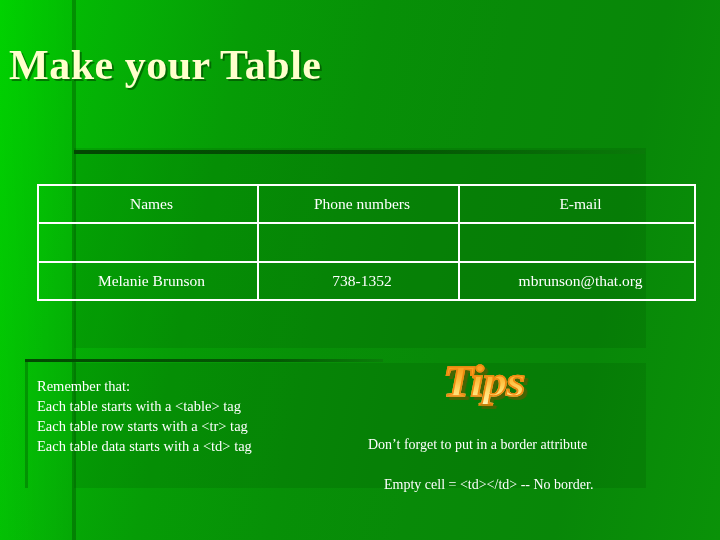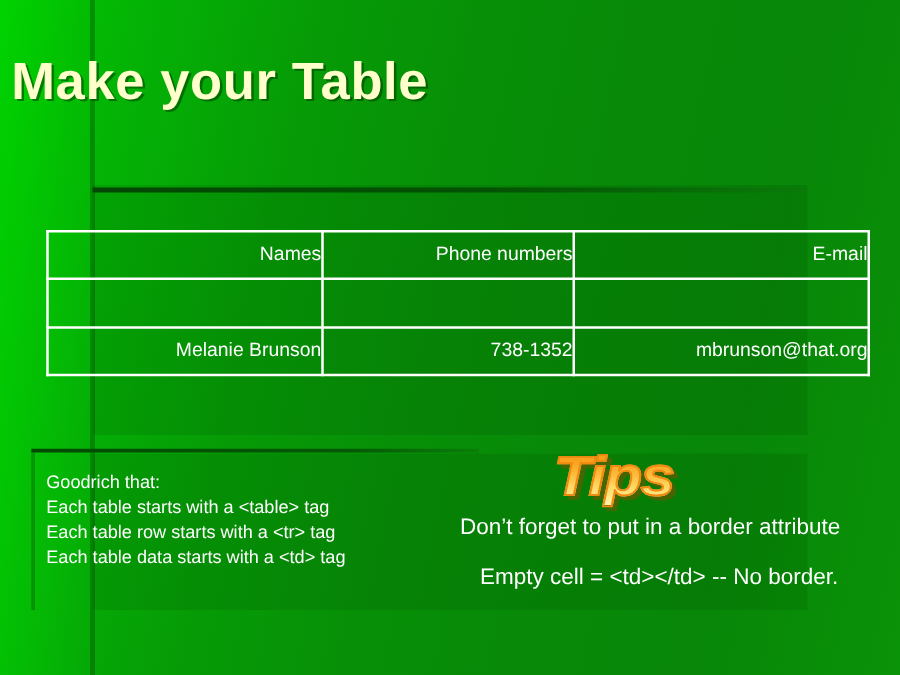--- a/index.html
+++ b/index.html
@@ -24,20 +24,21 @@
     
     background:
       linear-gradient(102deg,
         #00c800 0%,
         #04b205 14%,
         #069c06 30%,
         #079007 46%,
         #088a08 62%,
         #088708 80%,
         #0a9208 100%);
+    font-family: Liberation Serif, serif;
   }
 
   
   .band {
     position: absolute;
     top: 0;
     bottom: 0;
     pointer-events: none;
   }
   .band-a {
@@ -120,21 +121,21 @@
     width: 657px;
     border-collapse: collapse;
     table-layout: fixed;
   }
   #contacts-table td,
   #contacts-table th {
     border: 2px solid #ffffff;
     color: #ffffff;
     font-size: 15.5px;
     font-weight: normal;
-    text-align: right;
+    text-align: center;
     padding: 0 0 0 7px;
     height: 36px;
     vertical-align: middle;
     background: transparent;
     overflow: hidden;
     white-space: nowrap;
   }
   #contacts-table col.c1 { width: 220px; }
   #contacts-table col.c2 { width: 201px; }
   #contacts-table col.c3 { width: 236px; }
@@ -175,24 +176,24 @@
     -webkit-text-stroke: 1.5px #f08a10;
     filter: drop-shadow(3px 3px 0 rgba(150,70,0,0.45));
     transform: scaleX(1.12);
     transform-origin: left top;
     user-select: none;
   }
 
   #notes-right {
     position: absolute;
     left: 368px;
-    top: 412px;
+    top: 436px;
     width: 330px;
     color: #ffffff;
-    font-size: 18px;
+    font-size: 14px;
     line-height: 18px;
   }
   #notes-right .note-line { margin-bottom: 22px; white-space: nowrap; }
   #notes-right .note-line:last-child { margin-bottom: 0; margin-left: 16px; }
 </style>
 </head>
 <body>
 
 <div id="slide">
 
@@ -229,21 +230,21 @@
       </tr>
       <tr>
         <td>Melanie Brunson</td>
         <td>738-1352</td>
         <td>mbrunson@that.org</td>
       </tr>
     </tbody>
   </table>
 
   <div id="notes-left">
-    <div>Goodrich that:</div>
+    <div>Remember that:</div>
     <div>Each table starts with a &lt;table&gt; tag</div>
     <div>Each table row starts with a &lt;tr&gt; tag</div>
     <div>Each table data starts with a &lt;td&gt; tag</div>
   </div>
 
   <div id="tips-wordart">Tips</div>
 
   <div id="notes-right">
     <div class="note-line">Don’t forget to put in a border attribute</div>
     <div class="note-line">Empty cell = &lt;td&gt;&lt;/td&gt; -- No border.</div>

